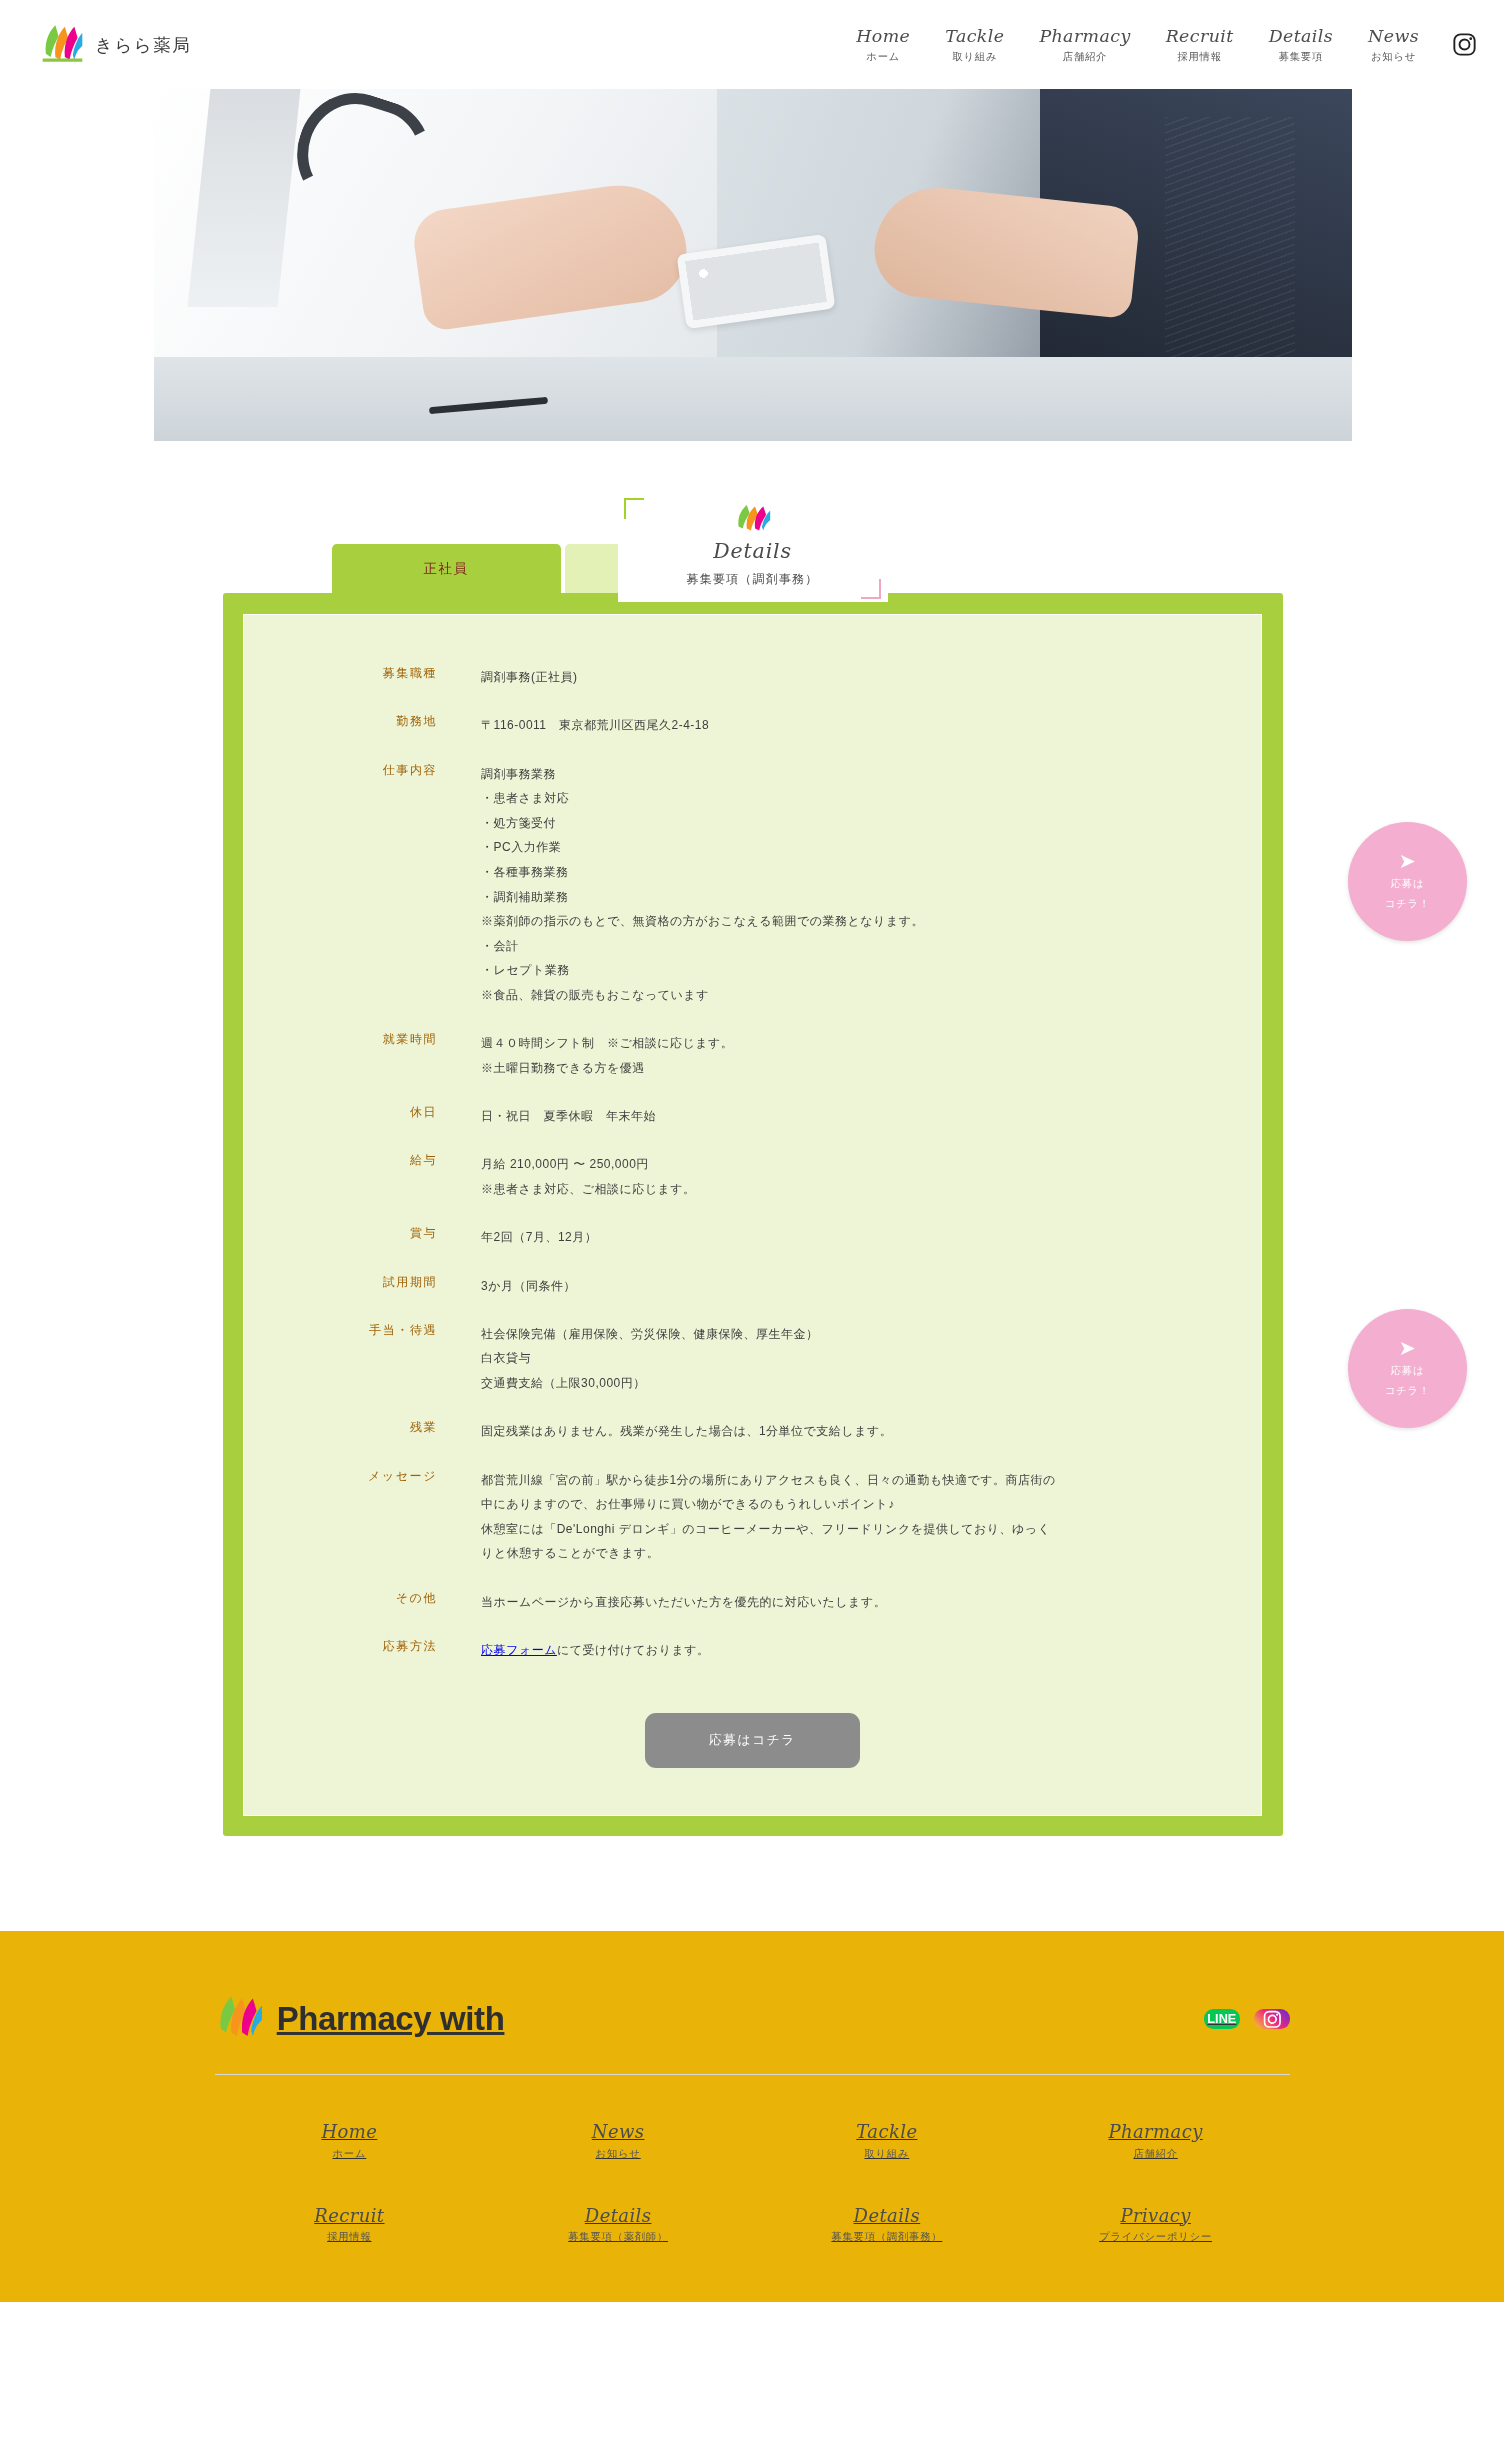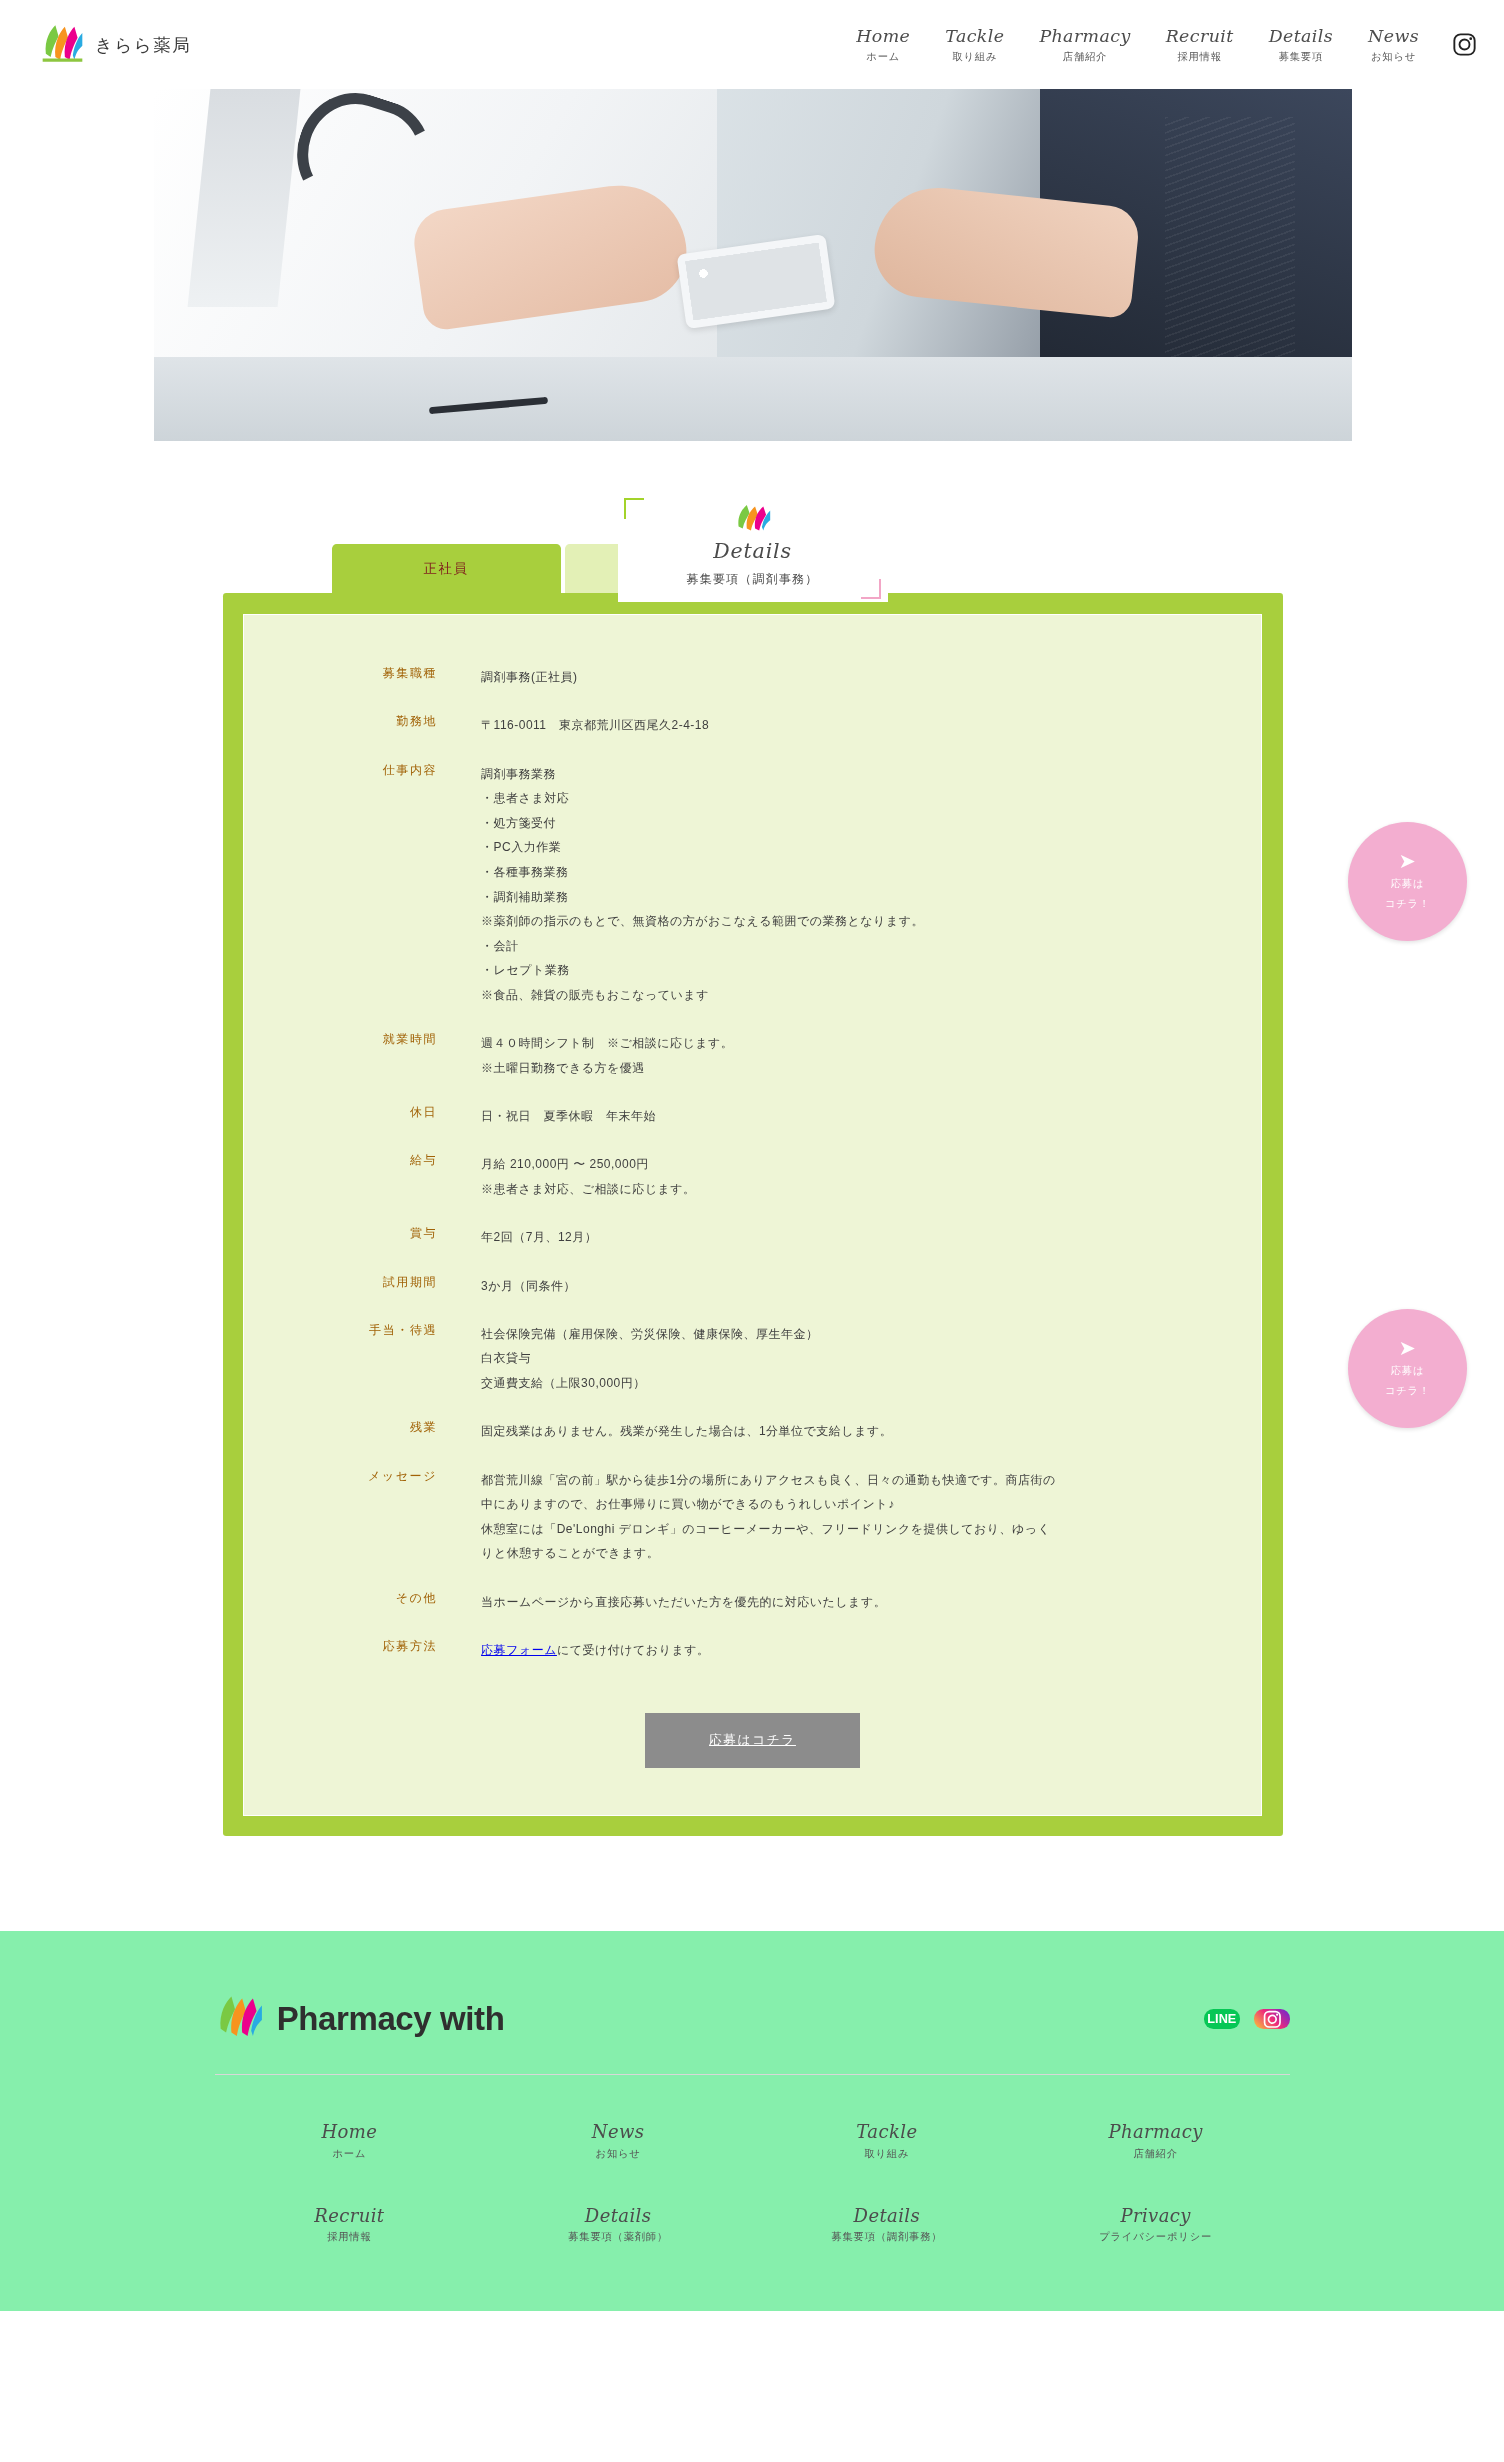--- a/index.html
+++ b/index.html
@@ -189,22 +189,21 @@
   .apply-btn-wrap { text-align: center; margin-top: 36px; }
   .apply-btn {
     display: inline-flex; align-items: center; justify-content: center;
     width: 215px; height: 55px;
     background: #8c8c8c;
     color: #ffffff;
     font-size: 12.7px;
     letter-spacing: 1.6px;
     border: none;
     cursor: pointer;
-    border-radius: 0;
-    text-decoration: underline;
+    border-radius: 11px;
   }
 
   
   .float-badge {
     position: absolute;
     right: 38px;
     width: 119px; height: 119px;
     border-radius: 50%;
     background: #f3aed0;
     color: #ffffff;
@@ -216,22 +215,23 @@
     letter-spacing: 0.8px;
     cursor: pointer;
     box-shadow: 0 1.6px 4.7px rgba(0,0,0,.12);
     text-align: center;
   }
   .float-badge .plane { font-size: 20.6px; line-height: 1; }
 
   
   .footer {
     margin-top: 95px;
-    background: #86efac;
-    padding: 62px 0 12px;
+    background: #eab308;
+    padding: 62px 0 3px;
+    text-decoration: underline;
   }
   .footer-inner { width: 1075px; margin: 0 auto; }
   .footer-top {
     display: flex; align-items: center; justify-content: space-between;
     padding-bottom: 28.5px;
     border-bottom: 0.8px solid #d8d8d8;
   }
   .footer-brand { display: flex; align-items: center; gap: 12.7px; }
   .footer-logo-mark { width: 49px; height: 52px; position: relative; }
   .footer-logo-text { font-size: 33px; font-weight: bold; color: #2f2f2f; letter-spacing: -0.4px; }

